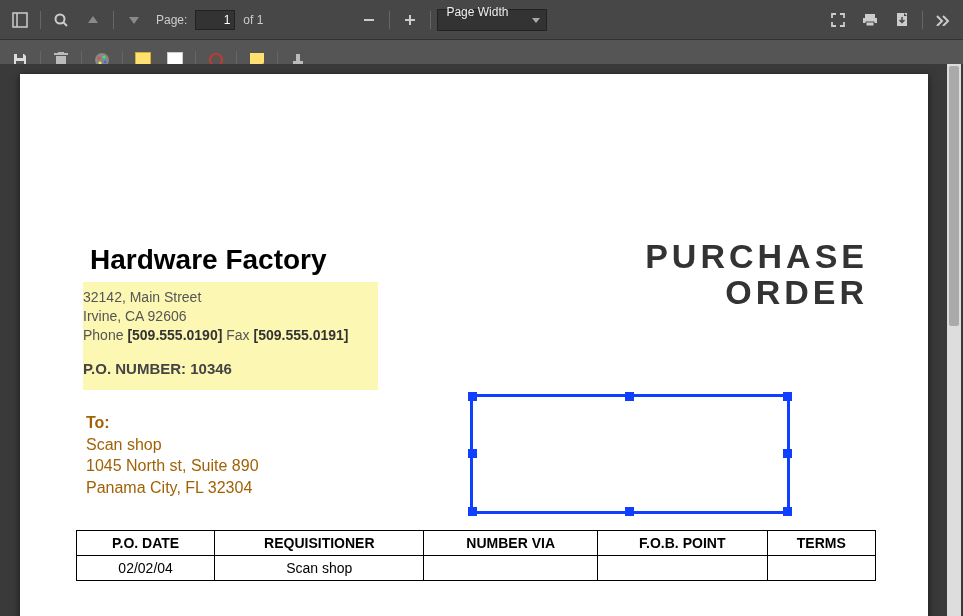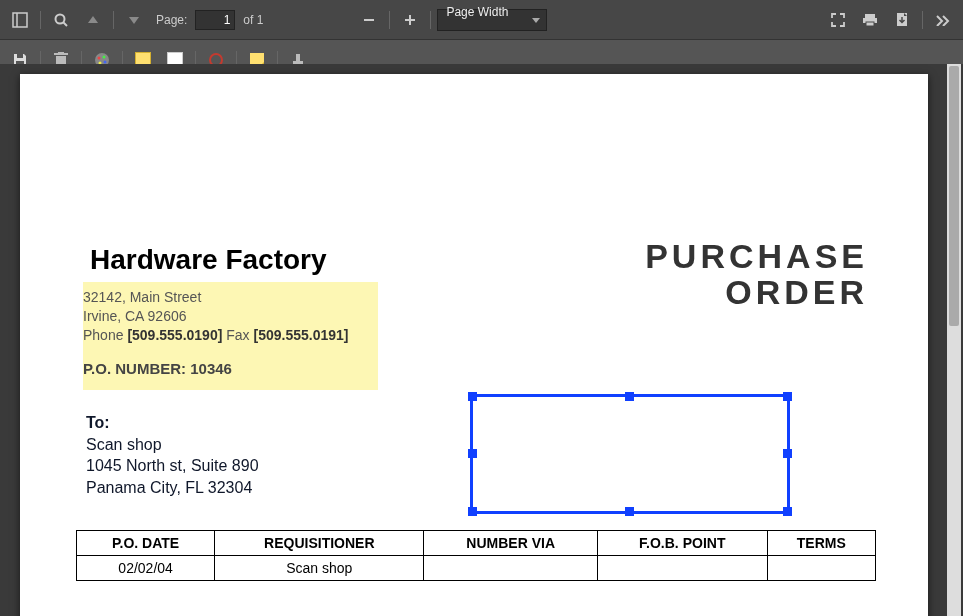--- a/index.html
+++ b/index.html
@@ -165,21 +165,21 @@
     margin-top: 14px;
     font-weight: bold;
     font-size: 15px;
     color: #444;
   }
   .to-block {
     position: absolute;
     left: 66px;
     top: 338px;
     font-size: 16px;
-    color: #0f172a;
+    color: #a16207;
     line-height: 1.35;
   }
   .selection-rect {
     position: absolute;
     left: 450px;
     top: 320px;
     width: 320px;
     height: 120px;
     border: 3px solid #1040ff;
   }

